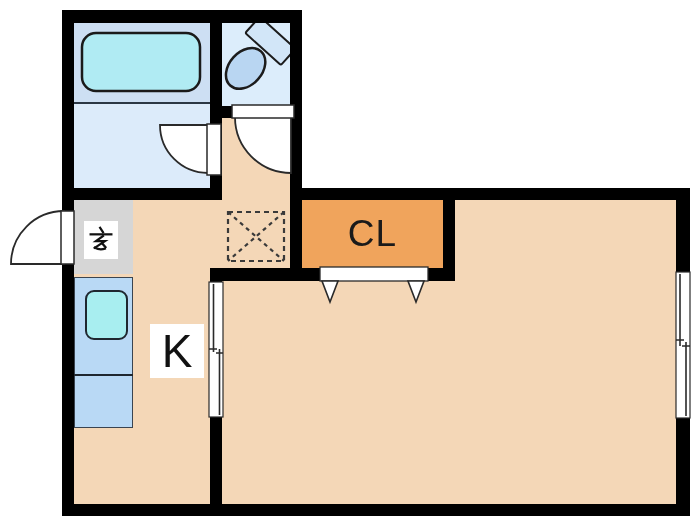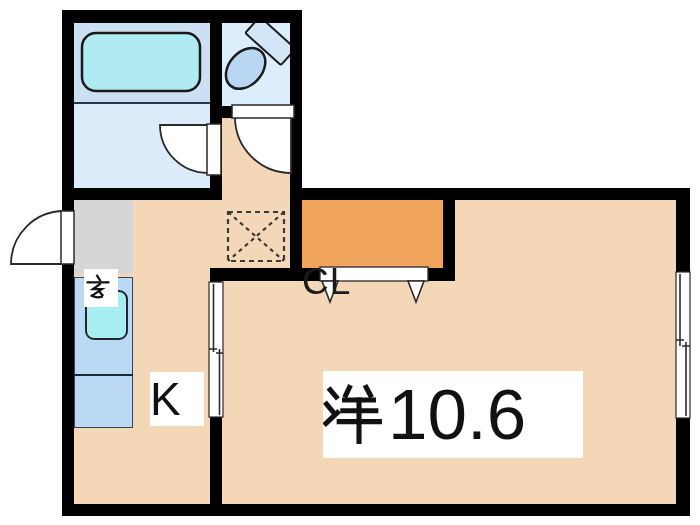--- a/index.html
+++ b/index.html
@@ -19,21 +19,21 @@
   .svg-under{position:absolute;left:0;top:0;z-index:2;}
   .svg-over{position:absolute;left:0;top:0;z-index:4;}
   
   .counter{position:absolute;left:74px;top:277px;width:57px;height:149px;
            background:#b9d9f5;border:1px solid #3a4450;z-index:2;}
   .counter-divider{position:absolute;left:74px;top:374px;width:59px;height:2px;background:#1f2730;z-index:2;}
   .sink{position:absolute;left:85px;top:290px;width:39px;height:46px;background:#a8eef0;
         border:2px solid #1f2730;border-radius:9px;z-index:2;}
   .bath-divider{position:absolute;left:74px;top:102px;width:136px;height:2px;background:#2b3744;z-index:2;}
   
-  .label-box{position:absolute;background:#ffffff;display:flex;align-items:center;justify-content:flex-start;z-index:5;margin-top:48px;}
+  .label-box{position:absolute;background:#ffffff;display:flex;align-items:center;justify-content:center;z-index:5;}
   .genkan-box{left:84px;top:221px;width:34px;height:38px;}
   .k-box{left:150px;top:324px;width:54px;height:54px;font-size:46px;color:#111;}
   .cl-box{left:302px;top:200px;width:141px;height:68px;background:transparent;
           font-size:37px;color:#1a1a1a;letter-spacing:1px;z-index:5;}
   .main-box{left:323px;top:323px;width:260px;height:87px;gap:5px;}
   .main-num{font-size:71px;color:#111;line-height:1;}
   .kanji{stroke:#111;stroke-width:8;fill:none;stroke-linecap:square;}
 </style>
 </head>
 <body>
@@ -122,28 +122,14 @@
   </div>
 
   <div class="label-box k-box">
     <span>K</span>
   </div>
 
   <div class="label-box cl-box">
     <span>CL</span>
   </div>
 
-  <div class="label-box main-box">
-    <svg width="60" height="66" viewBox="0 0 100 100" class="kanji" style="stroke-width:8.5" role="img" aria-label="洋">
-      <path d="M12,8 L22,20"></path>
-      <path d="M6,32 L16,44"></path>
-      <path d="M5,64 L24,46"></path>
-      <path d="M44,4 L38,17"></path>
-      <path d="M72,4 L79,17"></path>
-      <path d="M36,25 H84"></path>
-      <path d="M33,43 H88"></path>
-      <path d="M27,61 H94"></path>
-      <path d="M60,25 V94"></path>
-    </svg>
-    <span class="main-num">10.6</span>
-  </div>
 
 </div>
 
 </body></html>

